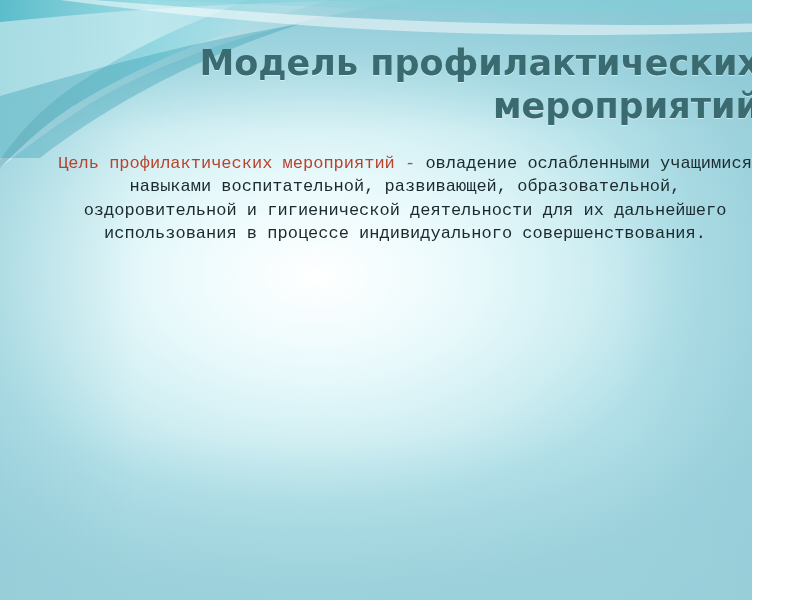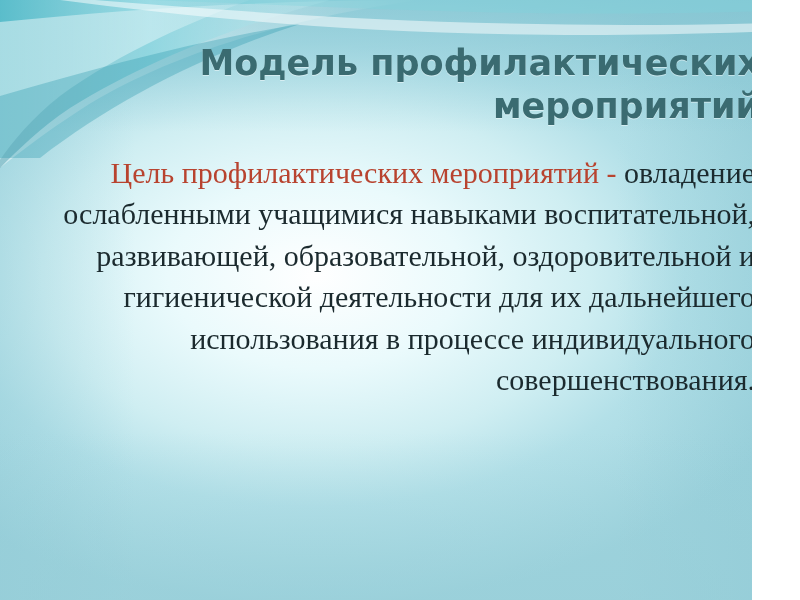--- a/index.html
+++ b/index.html
@@ -54,23 +54,23 @@
     line-height: 1.22;
     color: #3a6b71;
     text-shadow: 0 1px 0 rgba(255,255,255,0.45);
   }
 
   .body-block {
     position: absolute;
     left: 55px;
     top: 152px;
     width: 700px;
-    text-align: right;
-    font-family: Liberation Serif, serif;
-    font-size: 30px;
+    text-align: center;
+    font-family: Liberation Mono, monospace;
+    font-size: 17px;
     line-height: 1.38;
     color: #1b2a2e;
   }
 
   .accent-lead {
     color: #b8432f;
   }
 </style>
 </head>
 <body>

